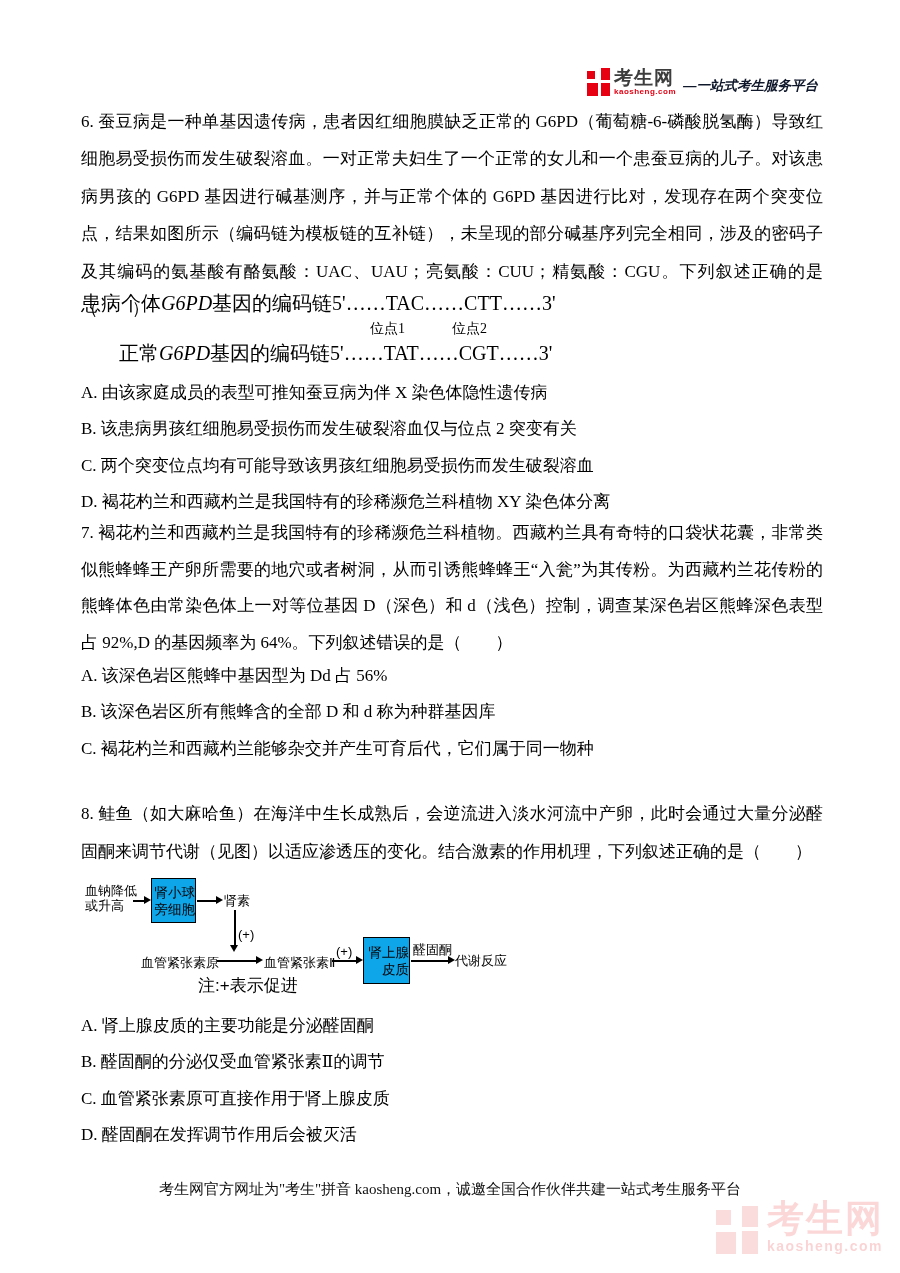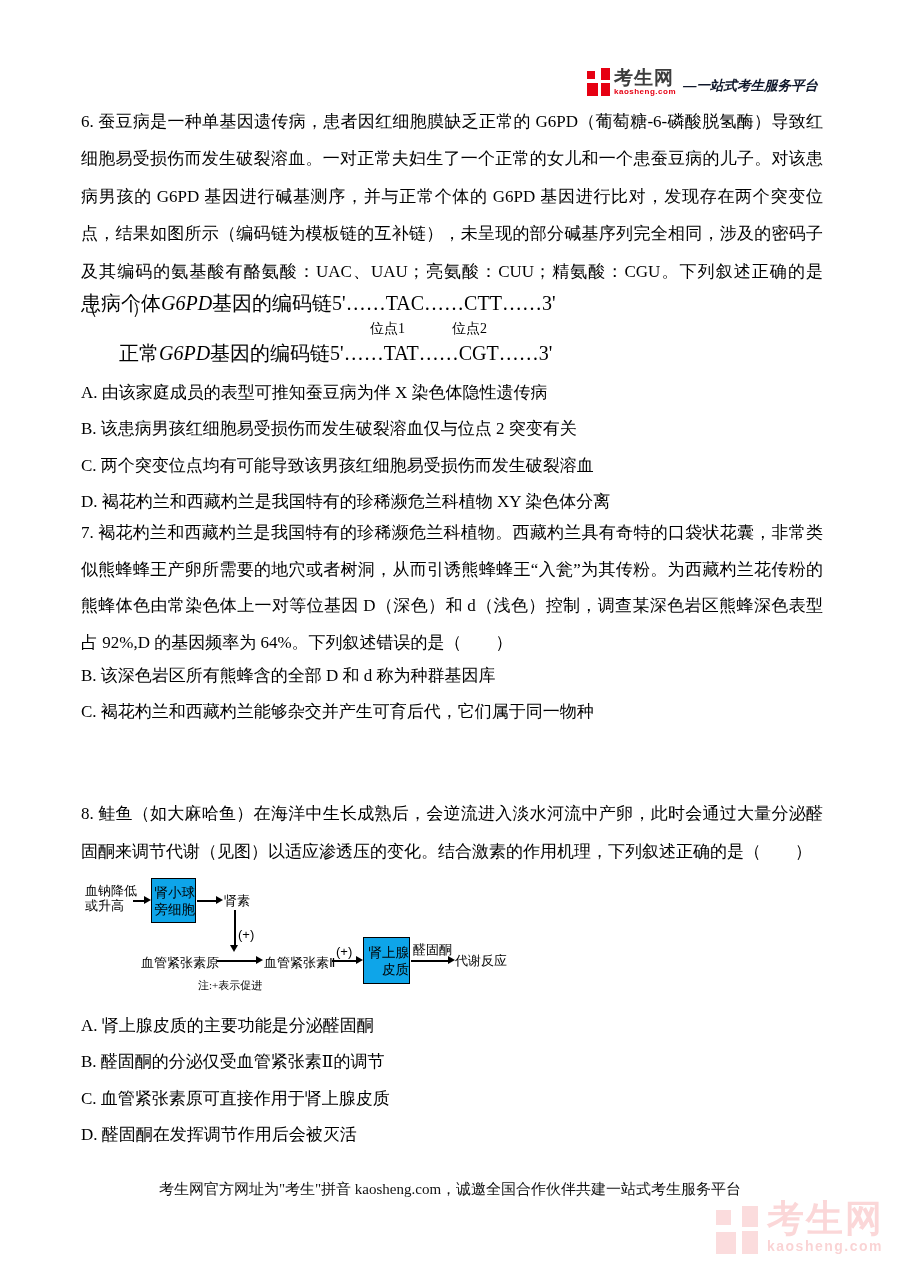--- a/index.html
+++ b/index.html
@@ -50,21 +50,21 @@
   .flabel { position:absolute; white-space:nowrap; line-height:15px; }
   .fstack span { display:block; }
   .fbox { position:absolute; border:1.8px solid #000; background:#0ea5e9; display:flex; flex-direction:column;
           align-items:flex-end; justify-content:center; font-size:13.5px; line-height:17px; text-align:center; }
   .ar { position:absolute; height:1.5px; background:#000; }
   .ar::after { content:""; position:absolute; right:-6px; top:-3.6px; width:0; height:0;
                border-left:7px solid #000; border-top:4px solid transparent; border-bottom:4px solid transparent; }
   .arv { position:absolute; width:1.5px; background:#000; }
   .arv::after { content:""; position:absolute; bottom:-6px; left:-3.6px; width:0; height:0;
                 border-top:7px solid #000; border-left:4px solid transparent; border-right:4px solid transparent; }
-  .fnote { font-size:11px;font-family:Liberation Serif, serif; }
+  .fnote { font-size:17px; }
 
   
   .footer { position:absolute; left:0; top:1180px; width:900px; text-align:center; font-size:15px; color:#111; }
 
   
   .wm { position:absolute; top:1200px; right:16px; display:flex; align-items:flex-start; }
   .wm-icon { position:relative; width:42px; height:48px; margin-top:6px; }
   .wm-icon i { position:absolute; background:rgba(230,20,25,0.15); }
   .wm-icon .b1 { left:0; top:4px; width:15px; height:15px; }
   .wm-icon .b2 { left:0; bottom:0; width:20px; height:22px; }
@@ -111,20 +111,21 @@
     <ul class="options q6opts">
       <li>A. 由该家庭成员的表型可推知蚕豆病为伴 X 染色体隐性遗传病</li>
       <li>B. 该患病男孩红细胞易受损伤而发生破裂溶血仅与位点 2 突变有关</li>
       <li>C. 两个突变位点均有可能导致该男孩红细胞易受损伤而发生破裂溶血</li>
       <li>D. 褐花杓兰和西藏杓兰是我国特有的珍稀濒危兰科植物 XY 染色体分离</li>
     </ul>
 
     <p class="qtext q7stem">7. 褐花杓兰和西藏杓兰是我国特有的珍稀濒危兰科植物。西藏杓兰具有奇特的口袋状花囊，非常类似熊蜂蜂王产卵所需要的地穴或者树洞，从而引诱熊蜂蜂王“入瓮”为其传粉。为西藏杓兰花传粉的熊蜂体色由常染色体上一对等位基因 D（深色）和 d（浅色）控制，调查某深色岩区熊蜂深色表型占 92%,D 的基因频率为 64%。下列叙述错误的是（　　）</p>
 
     <ul class="options q7opts">
+      <li>A. 该深色岩区熊蜂中基因型为 Dd 占 56%</li>
       <li>B. 该深色岩区所有熊蜂含的全部 D 和 d 称为种群基因库</li>
       <li>C. 褐花杓兰和西藏杓兰能够杂交并产生可育后代，它们属于同一物种</li>
     </ul>
 
     <p class="qtext q8stem">8. 鲑鱼（如大麻哈鱼）在海洋中生长成熟后，会逆流进入淡水河流中产卵，此时会通过大量分泌醛固酮来调节代谢（见图）以适应渗透压的变化。结合激素的作用机理，下列叙述正确的是（　　）</p>
 
     <div class="flow">
       <div class="flabel fstack" style="left:4px;top:11px;">
         <span>血钠降低</span>
         <span>或升高</span>

